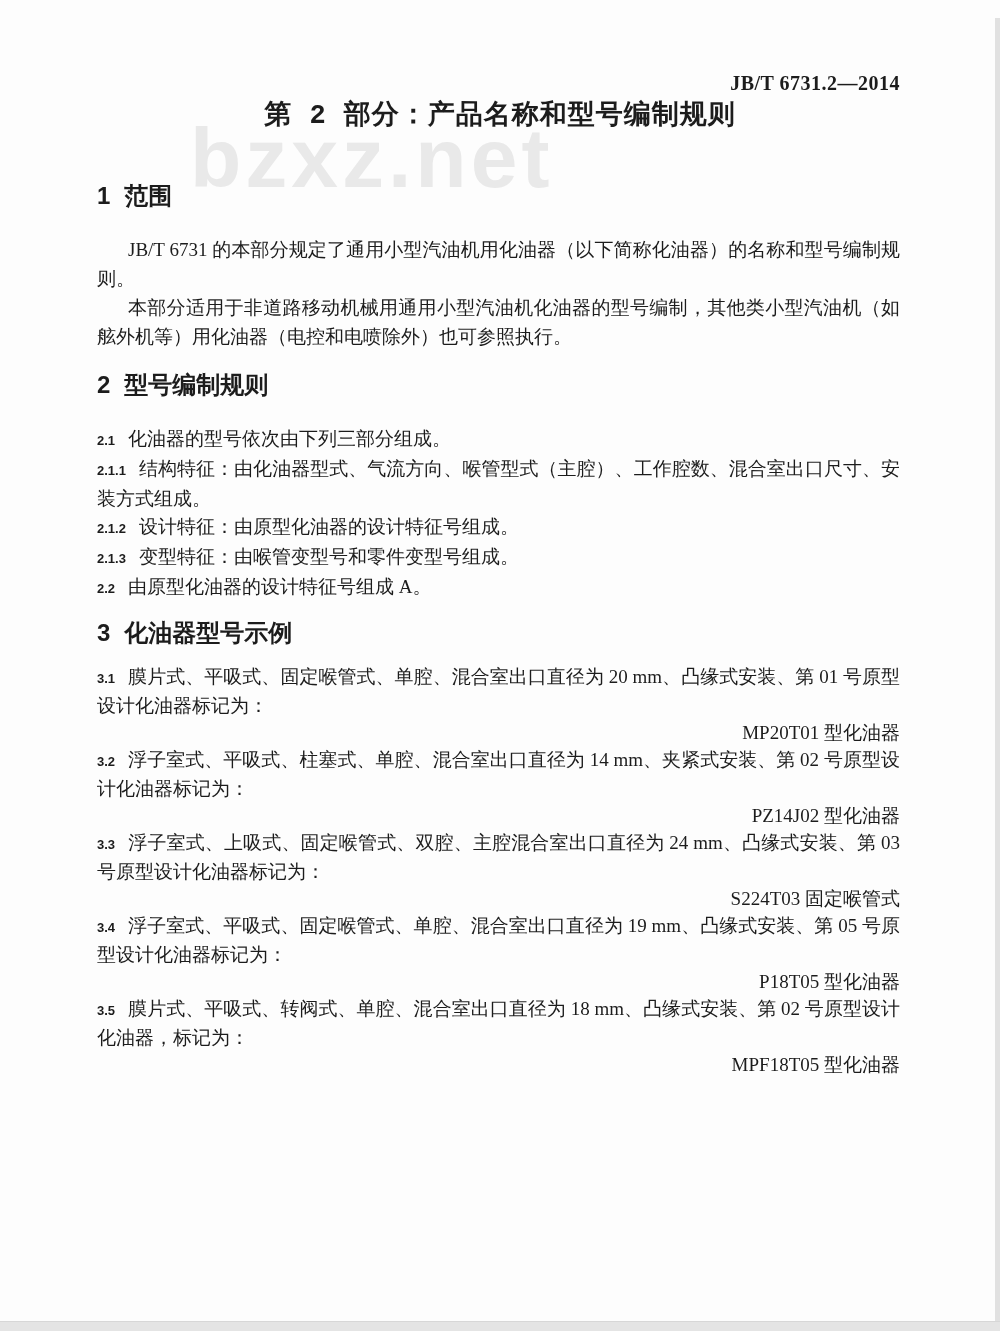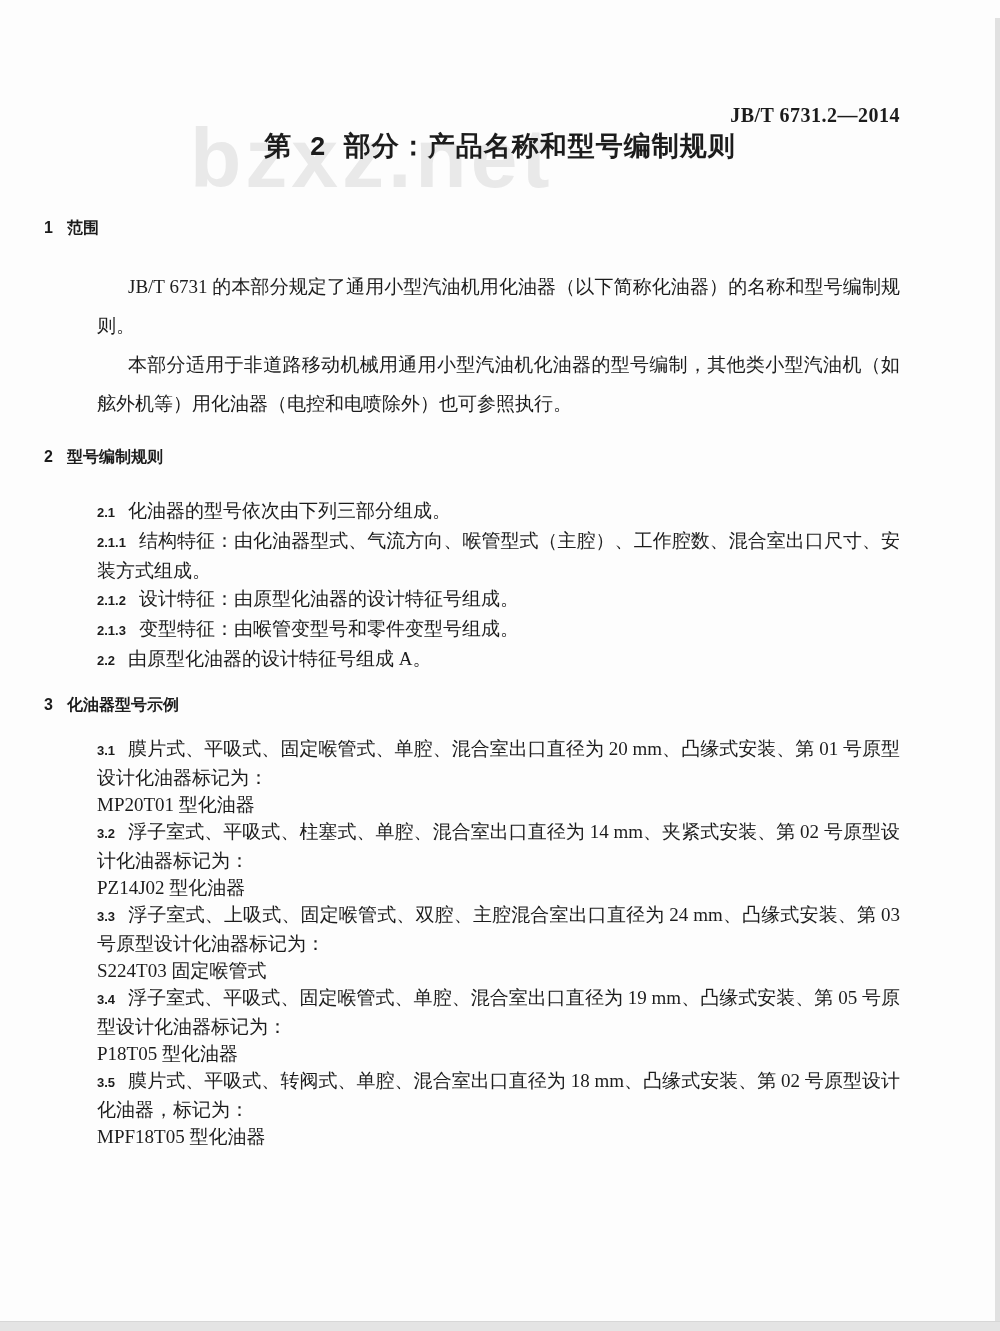--- a/index.html
+++ b/index.html
@@ -20,21 +20,21 @@
     font-family: "Liberation Sans", sans-serif;
     font-weight: bold;
     font-size: 84px;
     line-height: 1;
     letter-spacing: 4px;
     color: #e9e9e9;
     user-select: none;
   }
   .content { position: relative; z-index: 1; }
   .doc-number {
-    padding-top: 104px;
+    padding-top: 72px;
     margin-right: 100px;
     text-align: right;
     font-family: "Liberation Serif", serif;
     font-weight: bold;
     font-size: 20px;
     line-height: 22px;
     letter-spacing: 0.5px;
   }
   .title1 {
     margin-top: 85px;
@@ -48,34 +48,34 @@
   .title2 {
     margin-top: 4px;
     text-align: center;
     font-family: Liberation Mono, monospace;
     font-weight: bold;
     font-size: 27px;
     line-height: 36px;
     letter-spacing: 1px;
   }
   .section-heading {
-    margin: 0 100px 0 44px;
+    margin: 0 100px 0 97px;
     font-family: "Liberation Sans", sans-serif;
     font-weight: bold;
-    font-size: 16px;
+    font-size: 24px;
     line-height: 26px;
   }
   .sh-num { margin-right: 14px; }
   .sh-scope    { margin-top: 49px; }
   .sh-rules    { margin-top: 21px; }
   .sh-examples { margin-top: 17px; }
   .para {
     margin: 0 100px 0 97px;
     font-size: 19px;
-    line-height: 39px;
+    line-height: 29px;
     text-align: justify;
     text-indent: 31px;
   }
   .para-first { margin-top: 26px; }
   .clause {
     margin: 0 100px 0 97px;
     font-size: 19px;
     line-height: 28px;
     text-align: justify;
   }
@@ -85,21 +85,21 @@
     font-size: 13px;
     margin-right: 13px;
   }
   .clause-first { margin-top: 27px; }
   .example-text { line-height: 27px; }
   .example-first { margin-top: 17px; }
   .model-line {
     margin: 0 100px 0 97px;
     font-size: 19px;
     line-height: 27px;
-    text-align: left;
+    text-align: right;
     font-family: Liberation Serif, serif;
   }
   .edge-right {
     position: absolute;
     top: 18px;
     right: 0;
     width: 5px;
     bottom: 0;
     background: #e1e1e1;
     z-index: 2;

